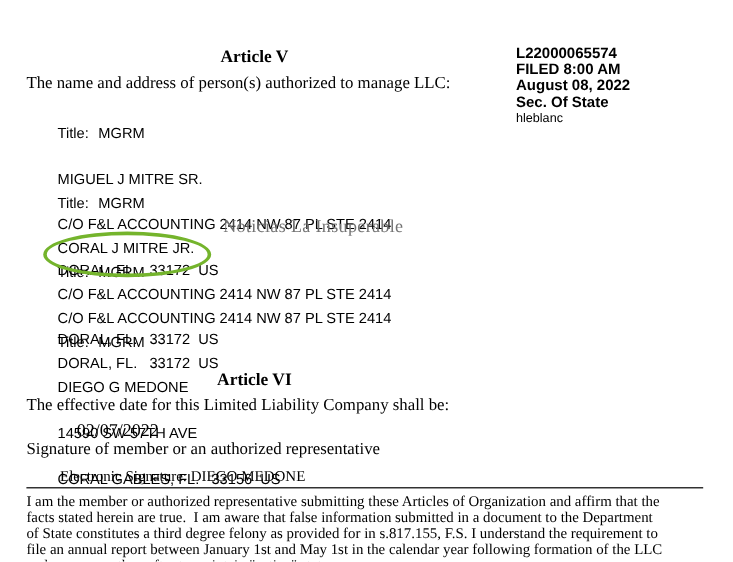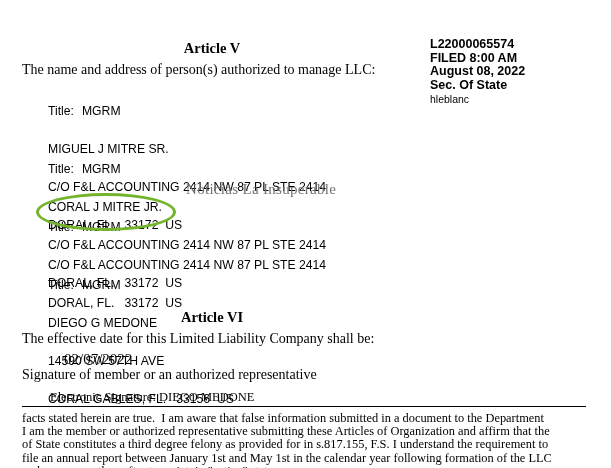--- a/index.html
+++ b/index.html
@@ -194,20 +194,20 @@
   <div class="article-heading" id="article-vi">Article VI</div>
   <div class="body-line" id="effective-line">The effective date for this Limited Liability Company shall be:</div>
   <div id="effective-date">02/07/2022</div>
 
   <div class="body-line" id="sig-line">Signature of member or an authorized representative</div>
   <div class="body-line" id="esig-line">Electronic Signature: DIEGO MEDONE</div>
 
   <div class="divider"></div>
 
   <div class="affirm">
+    <span>I am the member or authorized representative submitting these Articles of Organization and affirm that the</span>
     <span>facts stated herein are true.  I am aware that false information submitted in a document to the Department</span>
-    <span>I am the member or authorized representative submitting these Articles of Organization and affirm that the</span>
     <span>of State constitutes a third degree felony as provided for in s.817.155, F.S. I understand the requirement to</span>
     <span>file an annual report between January 1st and May 1st in the calendar year following formation of the LLC</span>
     <span>and every year thereafter to maintain "active" status.</span>
   </div>
 
 </div>
 
 </body></html>

